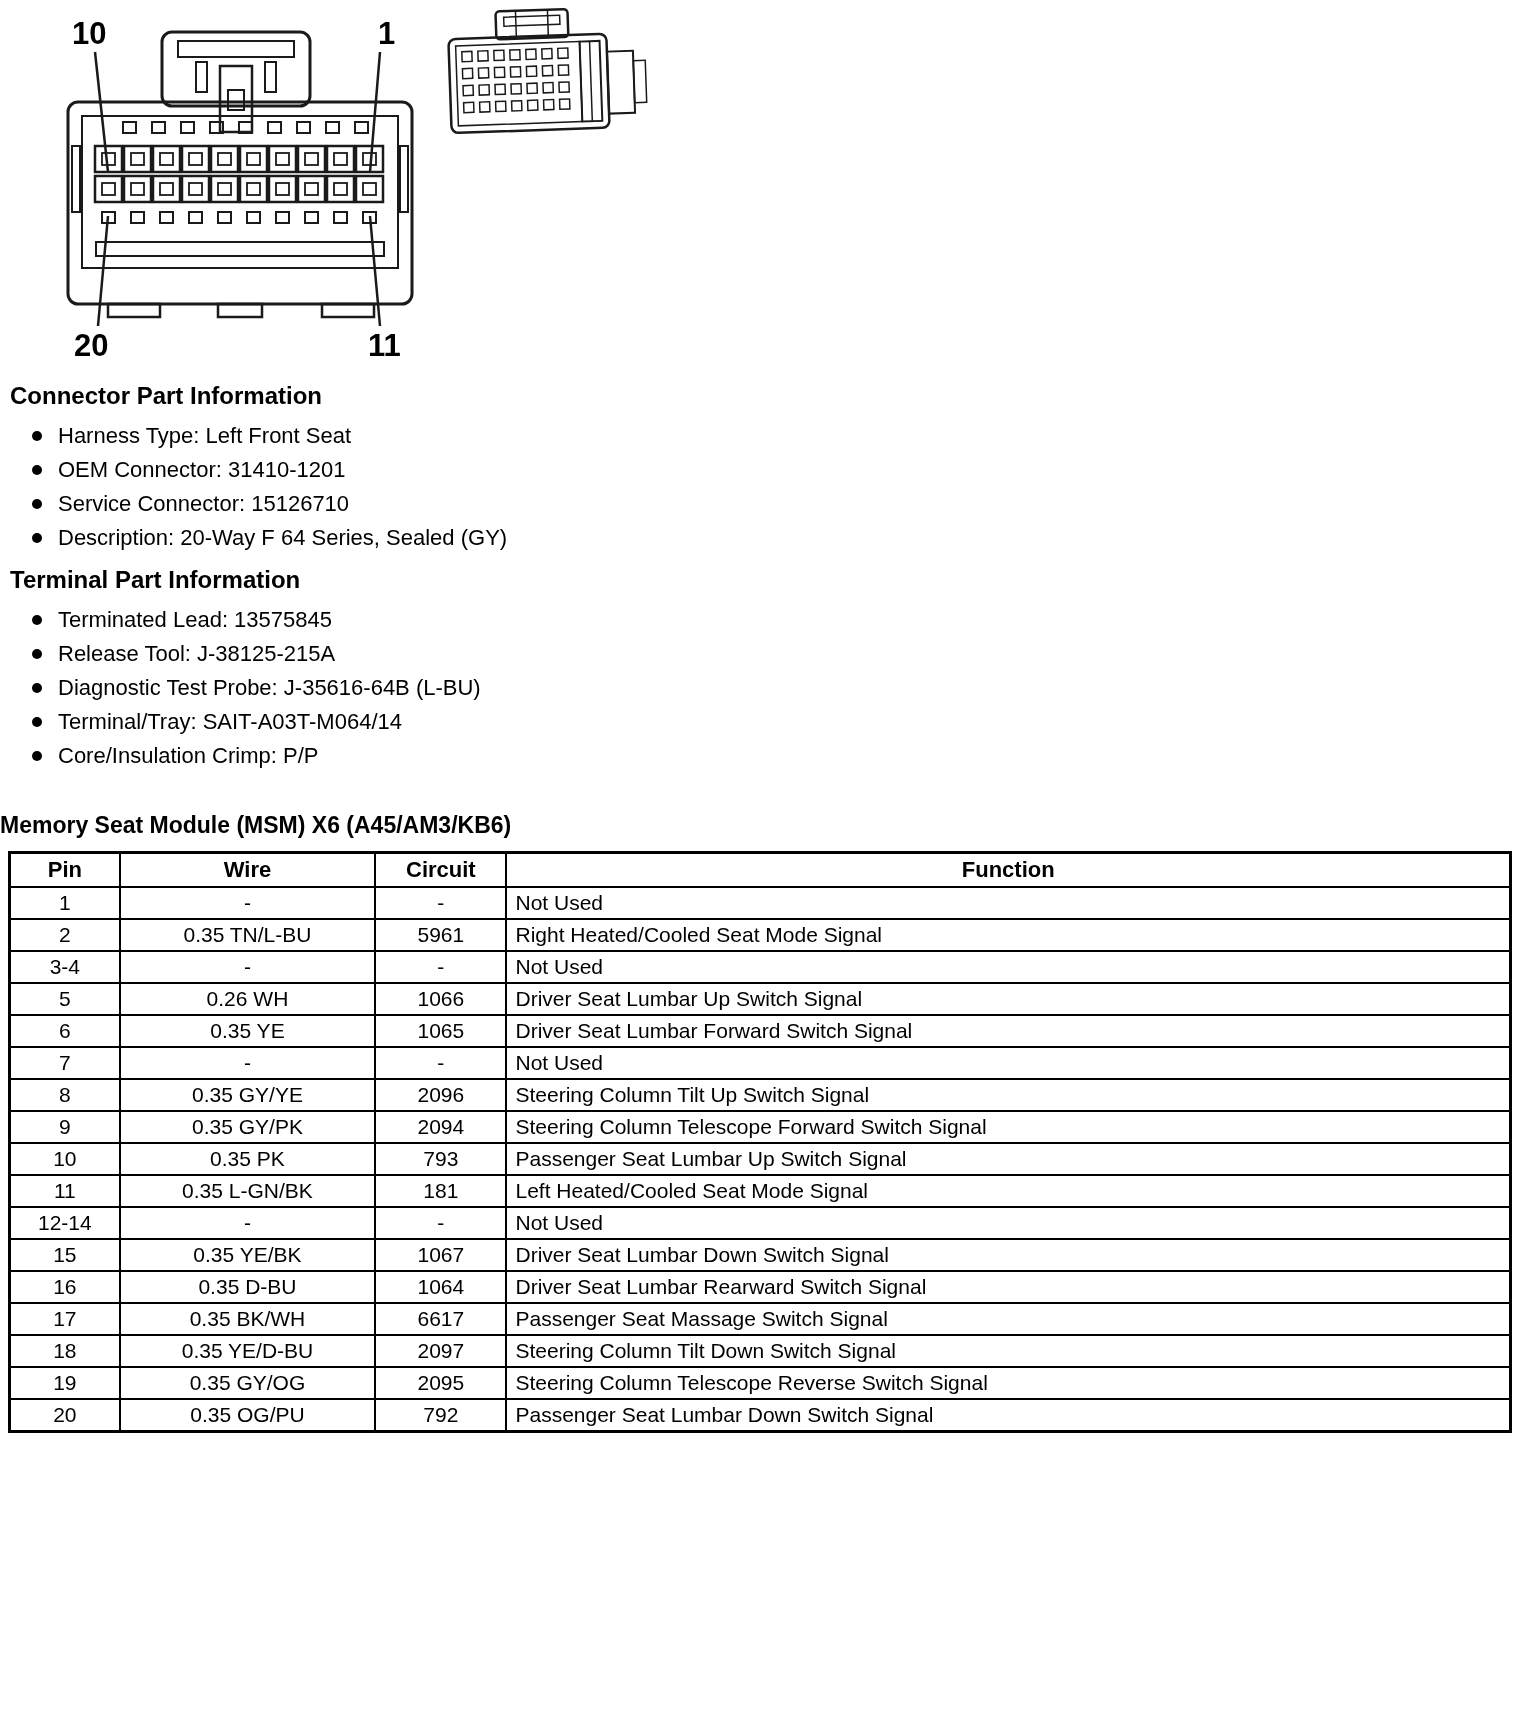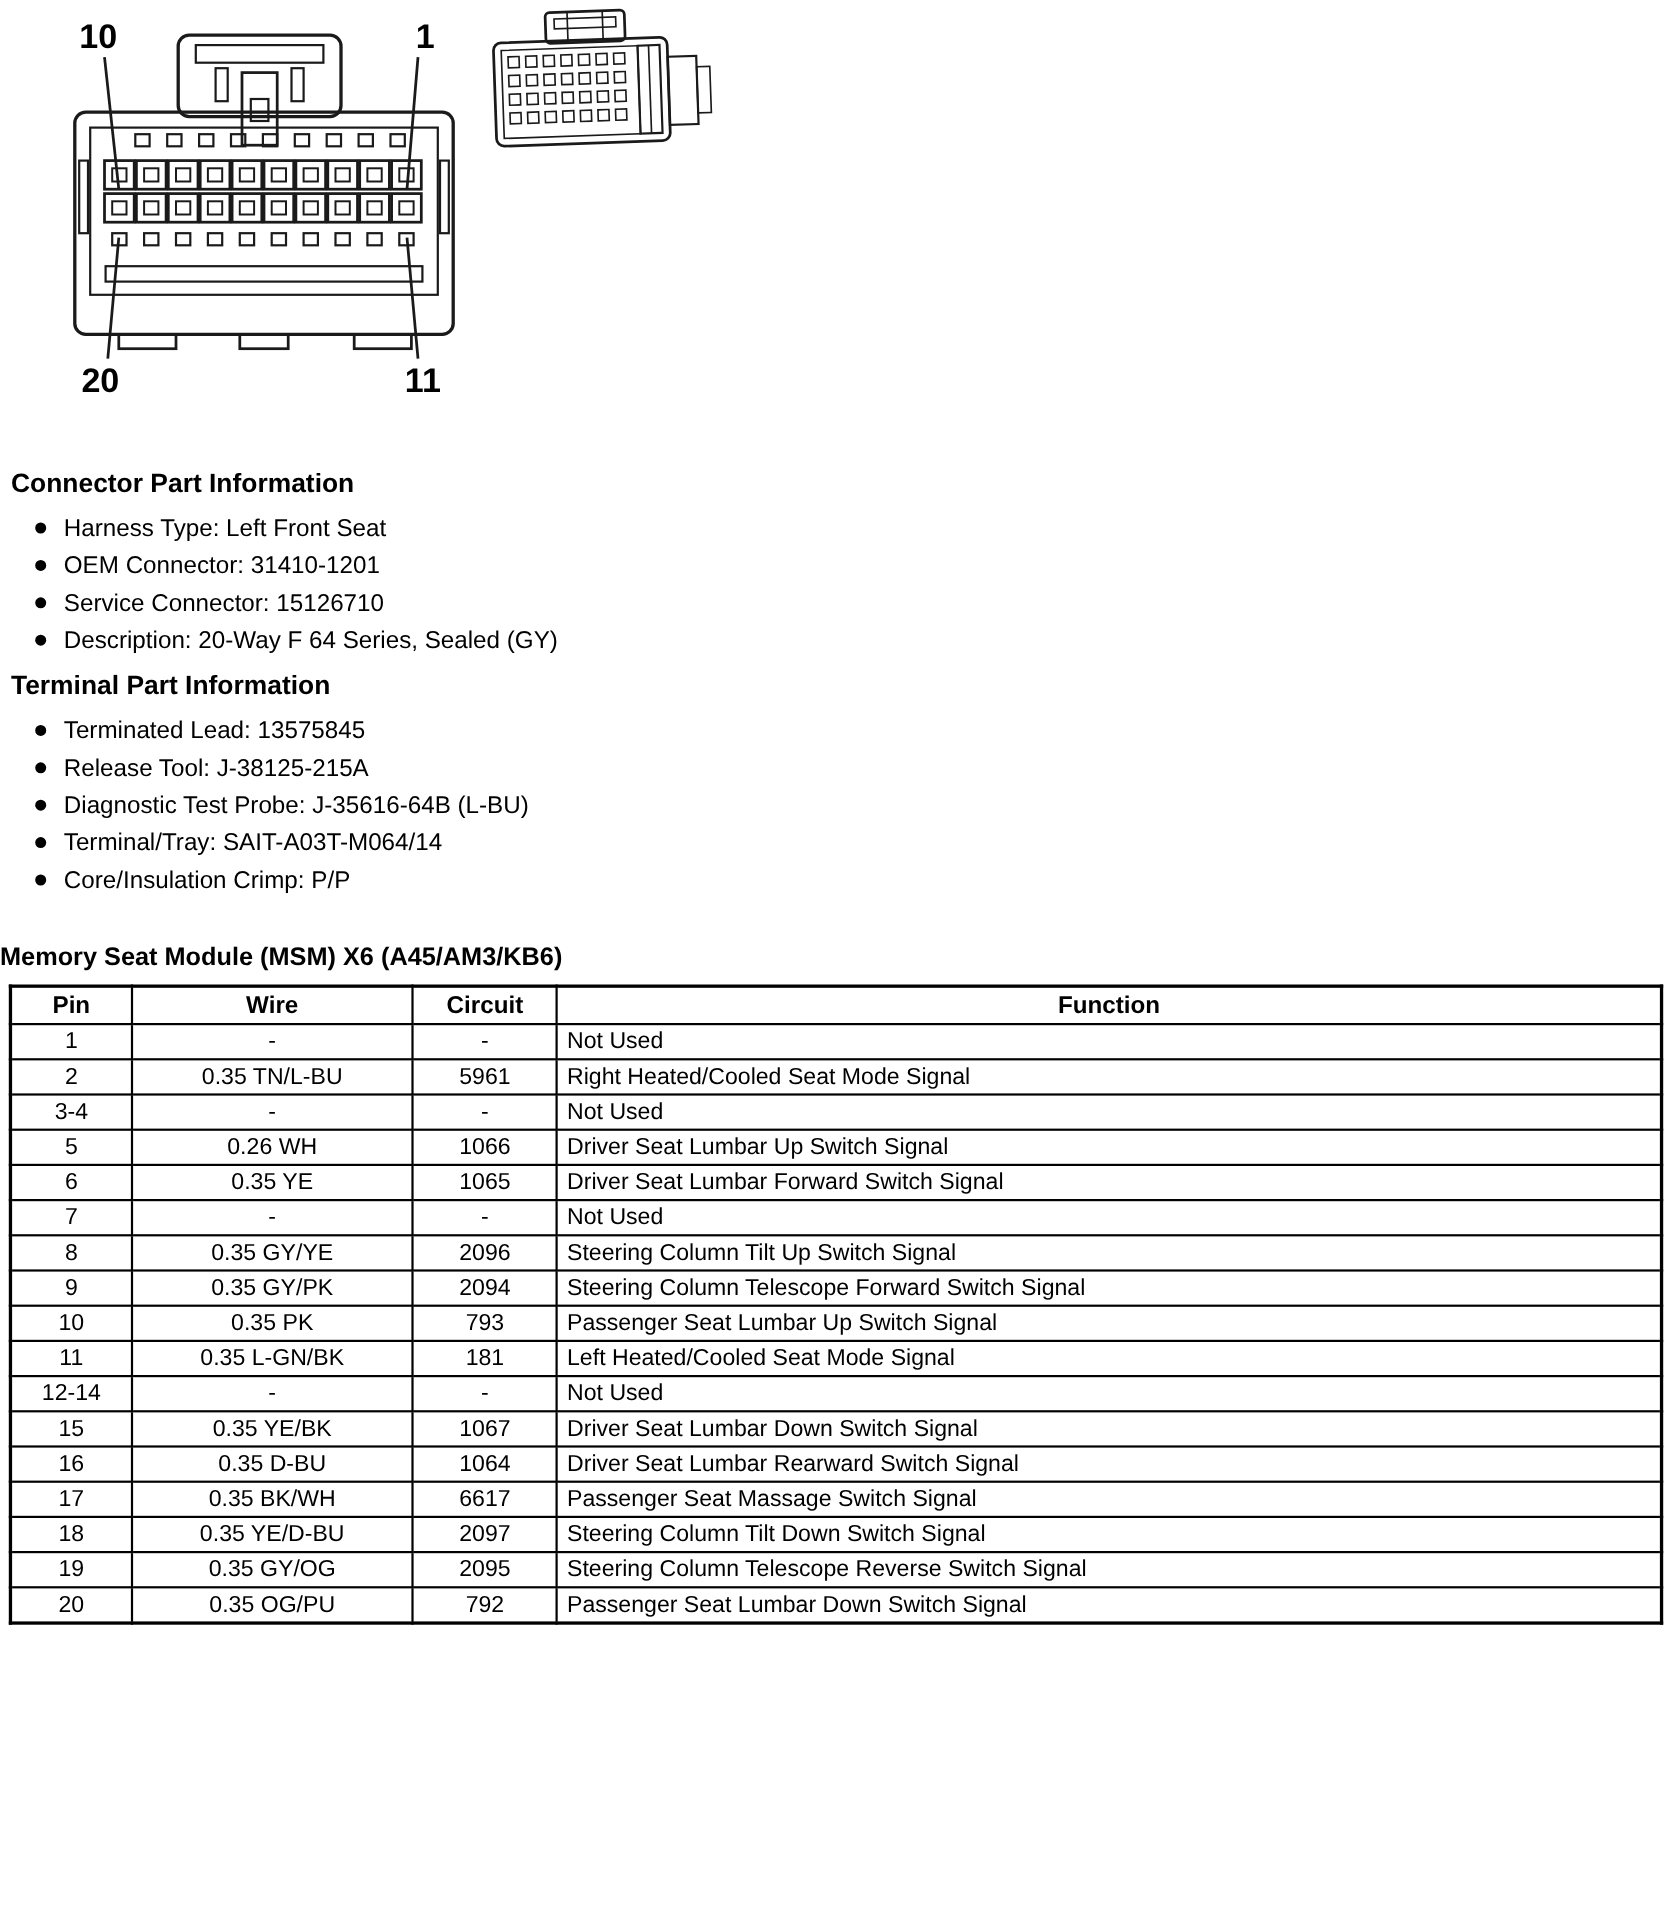--- a/index.html
+++ b/index.html
@@ -10,21 +10,21 @@
     font-family: "Liberation Sans", sans-serif;
     overflow: hidden; position: relative;
   }
   .diagram-area { position: relative; height: 382px; }
   .front-view { position: absolute; left: 50px; top: 4px; }
   .perspective-view { position: absolute; left: 440px; top: 4px; }
   svg text.pin-num { font-family: "Liberation Sans", sans-serif; font-weight: bold; font-size: 31px; }
   svg .ln { stroke: #1a1a1a; fill: none; }
   .content { padding-left: 10px; }
   .section-title { font-size: 24px; font-weight: bold; margin: 0 0 14px 0; }
-  .section-title.first { margin-top: 44px; }
+  .section-title.first { }
   .section-title.second { margin-top: 16px; }
   ul.bullets { list-style: none; margin: 0 0 6px 0; padding: 0 0 0 22px; }
   ul.bullets li { display: flex; align-items: center; margin: 0 0 10px 0; font-size: 22px; line-height: 24px; }
   .dot { width: 10px; height: 10px; border-radius: 50%; background: #000; margin-right: 16px; flex: 0 0 auto; }
   .table-title { font-size: 23px; font-weight: bold; margin-top: 44px; margin-bottom: 12px; }
   table.pin-table {
     border-collapse: collapse; table-layout: fixed;
     width: 1504px; margin: 0 8px;
     border: 3px solid #000;
   }

